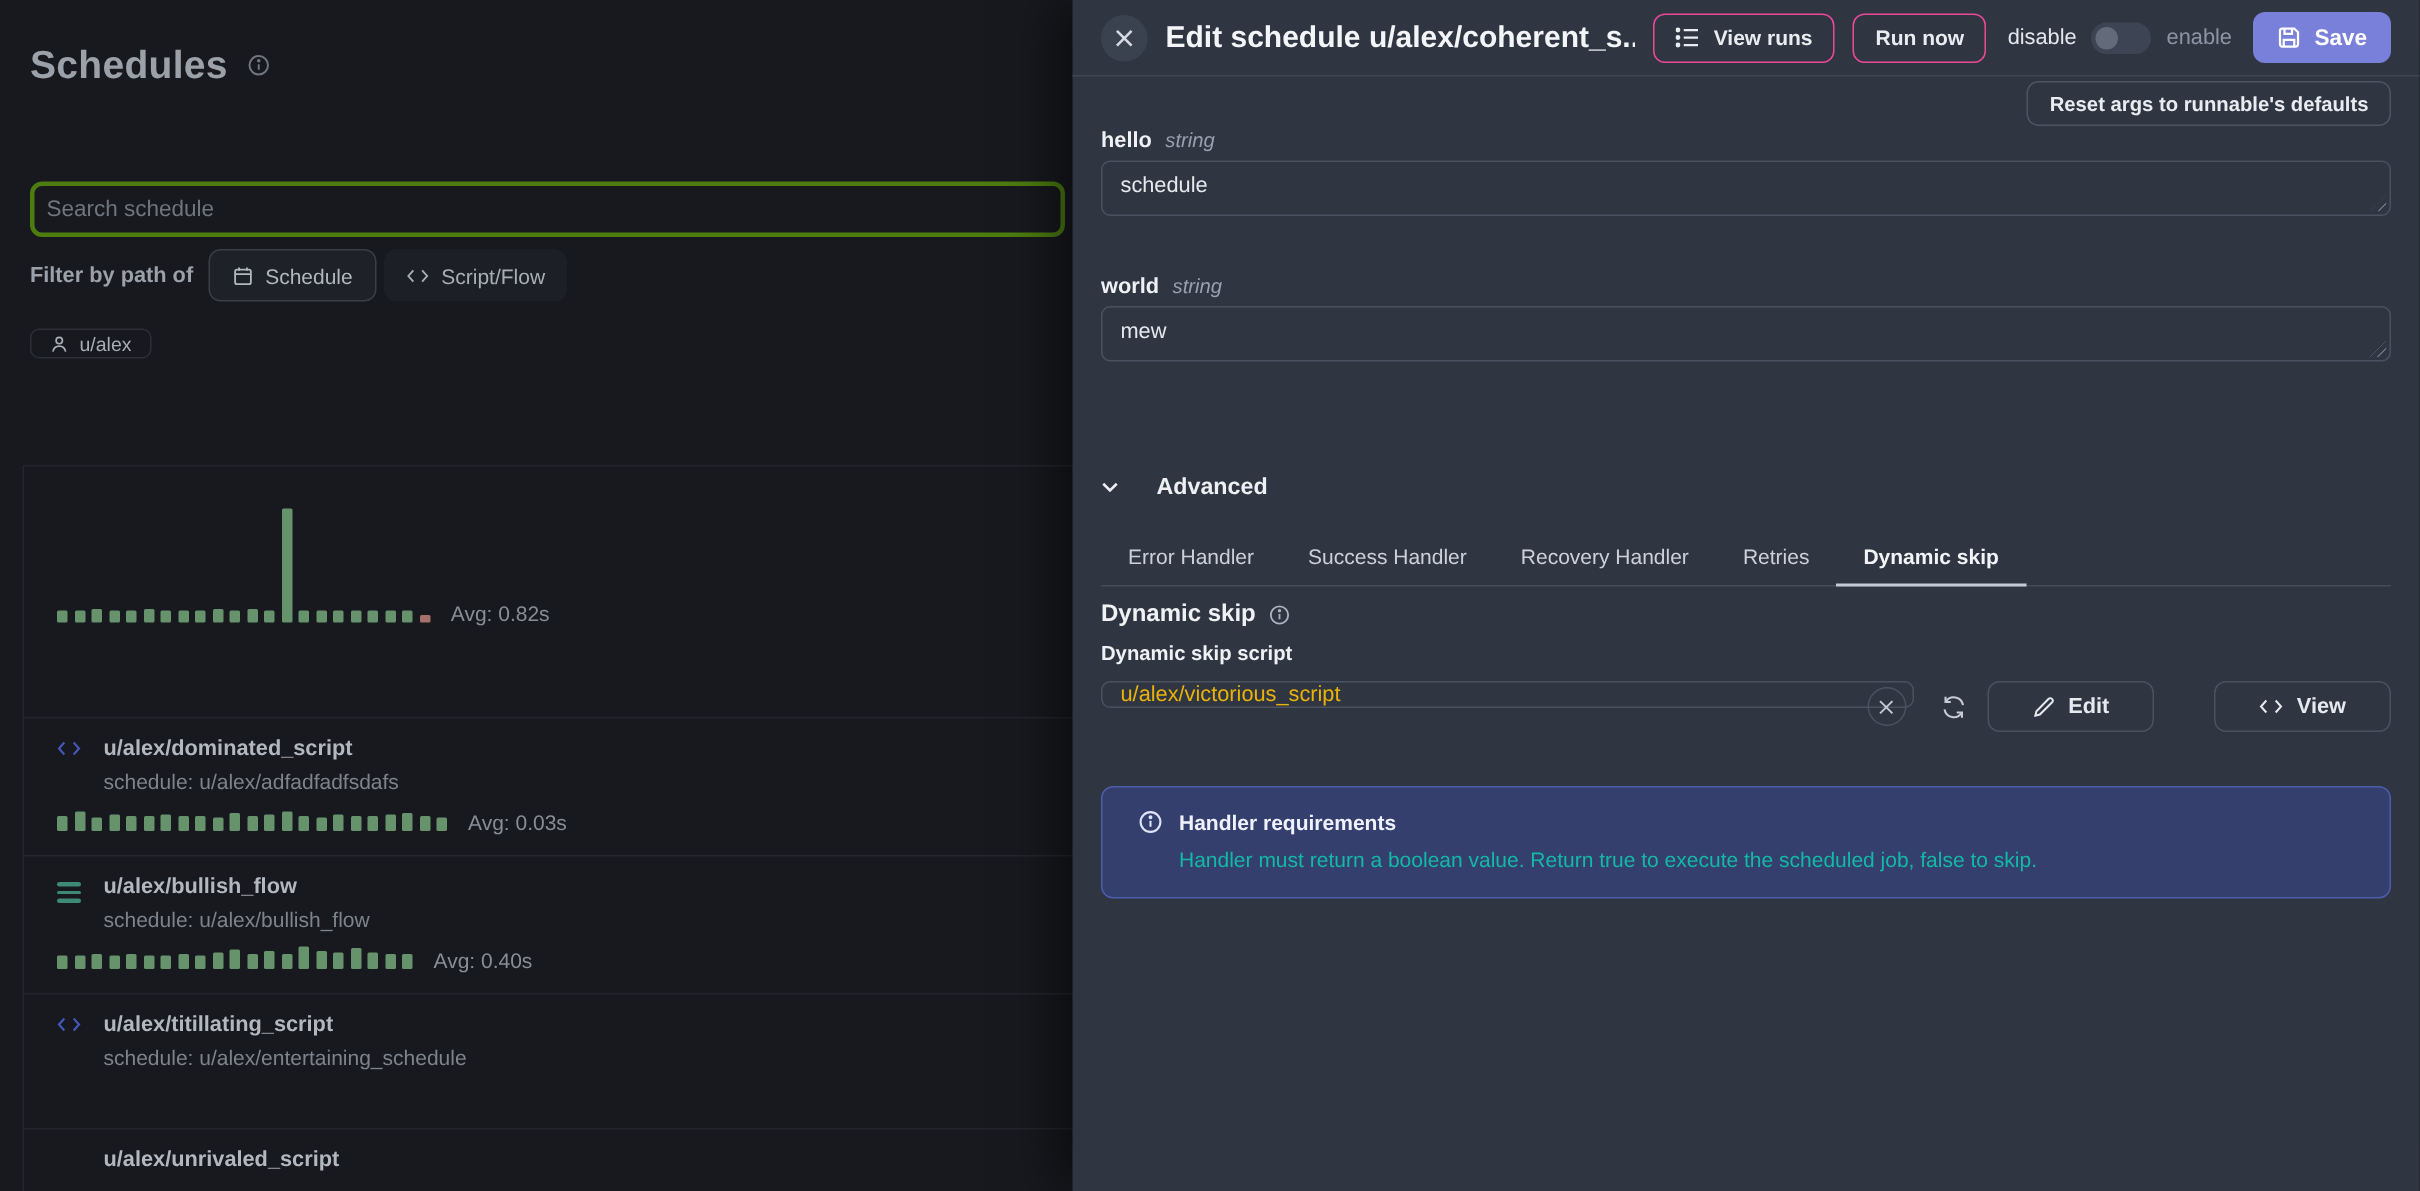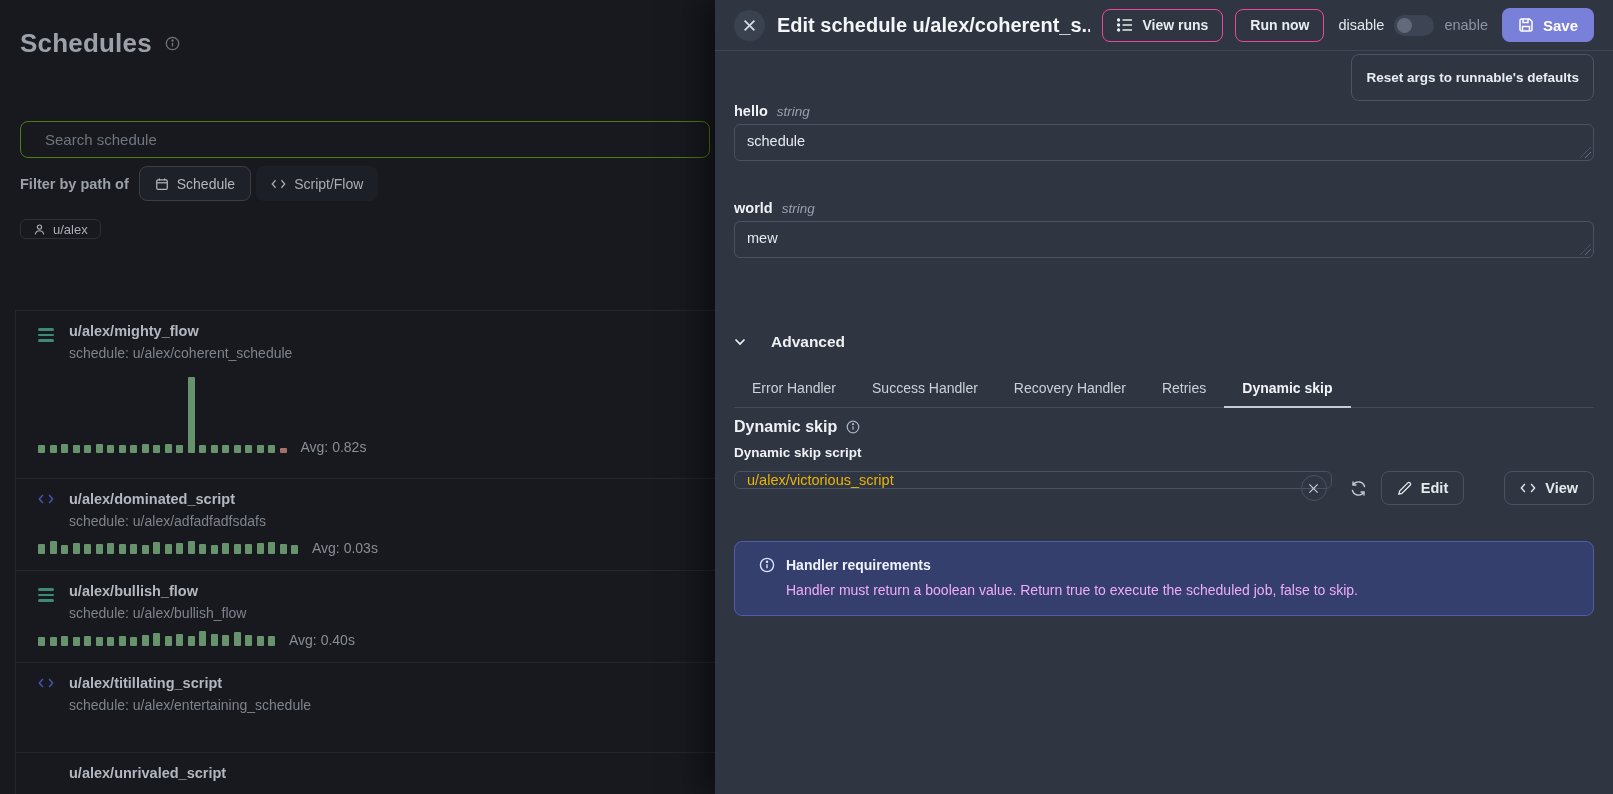--- a/index.html
+++ b/index.html
@@ -11,22 +11,22 @@
     overflow:hidden;
     color:#aeb2ba;
   }
   
   .left-panel { position:absolute; inset:0; width:715px; background:#17191e; }
   .page-title-row { position:absolute; left:20px; top:28px; display:flex; align-items:center; gap:13px; }
   .page-title { font-size:26px; font-weight:700; color:#9ca0a8; letter-spacing:.2px; }
   .dim-info { color:#70757e; }
   .search-box {
     position:absolute; left:20px; top:121px; width:690px; height:37px;
-    background:transparent; border:1px solid #4d7c0f; border-radius:8px;
-    color:#aeb2ba; font-size:15px; padding:0 24px; outline:none;
+    background:transparent; border:3px solid #4d7c0f; border-radius:8px;
+    color:#aeb2ba; font-size:15px; padding:0 8px; outline:none;
     font-family:"Liberation Sans",sans-serif;
   }
   .search-box::placeholder { color:#70757e; }
   .filter-row { position:absolute; left:20px; top:166px; height:35px; display:flex; align-items:center; }
   .filter-label { font-size:14.5px; font-weight:700; color:#9ba0a9; margin-right:10px; }
   .toggle-btn {
     height:35px; display:flex; align-items:center; gap:8px; padding:0 15px;
     border-radius:8px; font-size:14px; color:#a9adb5; cursor:pointer; background:#1c1f25;
   }
   .toggle-btn.active { background:#1e2127; border:1px solid #3a3e47; color:#b2b6be; }
@@ -79,21 +79,21 @@
   .switch .knob { position:absolute; left:3px; top:3px; width:15px; height:15px; border-radius:50%; background:#636b7b; }
   .save-btn {
     height:34px; display:inline-flex; align-items:center; gap:9px; padding:0 16px;
     background:#7980d9; border:none; border-radius:8px; color:#ffffff;
     font-size:15px; font-weight:700; cursor:pointer; flex:none;
     font-family:"Liberation Sans",sans-serif;
   }
   .drawer-body { position:absolute; top:51px; left:0; right:0; bottom:0; padding:0 19px; overflow:hidden; }
   .reset-row { display:flex; justify-content:flex-end; margin-top:3px; }
   .reset-btn {
-    height:47px; display:inline-flex; align-items:center; padding:0 14px;
+    height:30px; display:inline-flex; align-items:center; padding:0 14px;
     background:transparent; border:1px solid #4d5565; border-radius:8px;
     color:#e9ecf1; font-size:13.5px; font-weight:700; cursor:pointer;
     font-family:"Liberation Sans",sans-serif;
   }
   .field-label-row { display:flex; align-items:baseline; gap:9px; margin-top:2px; height:20px; }
   .field-name { font-size:14.5px; font-weight:700; color:#eff1f5; }
   .field-type { font-size:13.5px; font-style:italic; color:#98a0af; }
   .field-input-wrap { position:relative; margin-top:1px; }
   .field-textarea {
     width:100%; height:37px; resize:none; display:block;
@@ -128,33 +128,33 @@
     color:#eab308; font-size:14.5px; padding:0 44px 0 12px; outline:none;
     font-family:"Liberation Sans",sans-serif;
   }
   .clear-btn {
     position:absolute; right:5px; top:4px; width:26px; height:26px; border-radius:50%;
     background:transparent; border:1px solid #4a5262; color:#c6cbd4; font-size:12px;
     display:flex; align-items:center; justify-content:center; cursor:pointer;
   }
   .icon-btn { background:none; border:none; color:#c6cbd4; cursor:pointer; margin-left:18px; display:flex; align-items:center; }
   .small-action-btn {
-    height:34px; display:inline-flex; align-items:center; gap:9px; padding:0 15px;
+    height:34px; display:inline-flex; align-items:center; gap:9px; padding:0 29px;
     background:transparent; border:1px solid #4a5262; border-radius:8px;
     color:#e6e9ee; font-size:14.5px; font-weight:600; cursor:pointer; margin-left:14px;
     font-family:"Liberation Sans",sans-serif; white-space:nowrap;
   }
   .info-box {
     margin-top:36px; border-radius:8px; background:#343f6d; border:1px solid #4d5cab;
     padding:15px 20px 17px 24px;
   }
   .info-box-title-row { display:flex; align-items:center; gap:11px; }
   .info-box-title { font-size:14px; font-weight:700; color:#eff2fe; }
   .info-box-icon { color:#dbe2fb; display:flex; }
-  .info-box-body { font-size:14px; color:#f0abfc; margin-top:9px; margin-left:27px; }
+  .info-box-body { font-size:14px; color:#14b8a6; margin-top:9px; margin-left:27px; }
   svg { display:block; }
 </style>
 </head>
 <body>
 
 <div class="left-panel">
   <div class="page-title-row">
     <div class="page-title">Schedules</div>
     <span class="dim-info">
       <svg width="15" height="15" viewBox="0 0 16 16" fill="none" stroke="currentColor" stroke-width="1.4">
@@ -197,31 +197,20 @@
           <circle cx="8" cy="5" r="2.6"></circle>
           <path d="M2.8 14c.6-3 2.6-4.4 5.2-4.4s4.6 1.4 5.2 4.4"></path>
         </svg>
     </span>
     <span>u/alex</span>
   </div>
 
   <div class="sched-list">
 
     <div class="sched-item" style="height:168px;">
-      <div class="sched-head">
-        <div class="sched-icon flow-icon">
-            <span></span>
-            <span></span>
-            <span></span>
-          </div>
-        <div>
-          <div class="sched-path">u/alex/mighty_flow</div>
-          <div class="sched-sub">schedule: u/alex/coherent_schedule</div>
-        </div>
-      </div>
       <div class="chart-row" style="height:80px;">
         <div class="bars">
             <div class="bar" style="height: 8px; background: rgb(102, 147, 108);"></div>
             <div class="bar" style="height: 8px; background: rgb(102, 147, 108);"></div>
             <div class="bar" style="height: 9px; background: rgb(102, 147, 108);"></div>
             <div class="bar" style="height: 8px; background: rgb(102, 147, 108);"></div>
             <div class="bar" style="height: 8px; background: rgb(102, 147, 108);"></div>
             <div class="bar" style="height: 9px; background: rgb(102, 147, 108);"></div>
             <div class="bar" style="height: 8px; background: rgb(102, 147, 108);"></div>
             <div class="bar" style="height: 8px; background: rgb(102, 147, 108);"></div>

